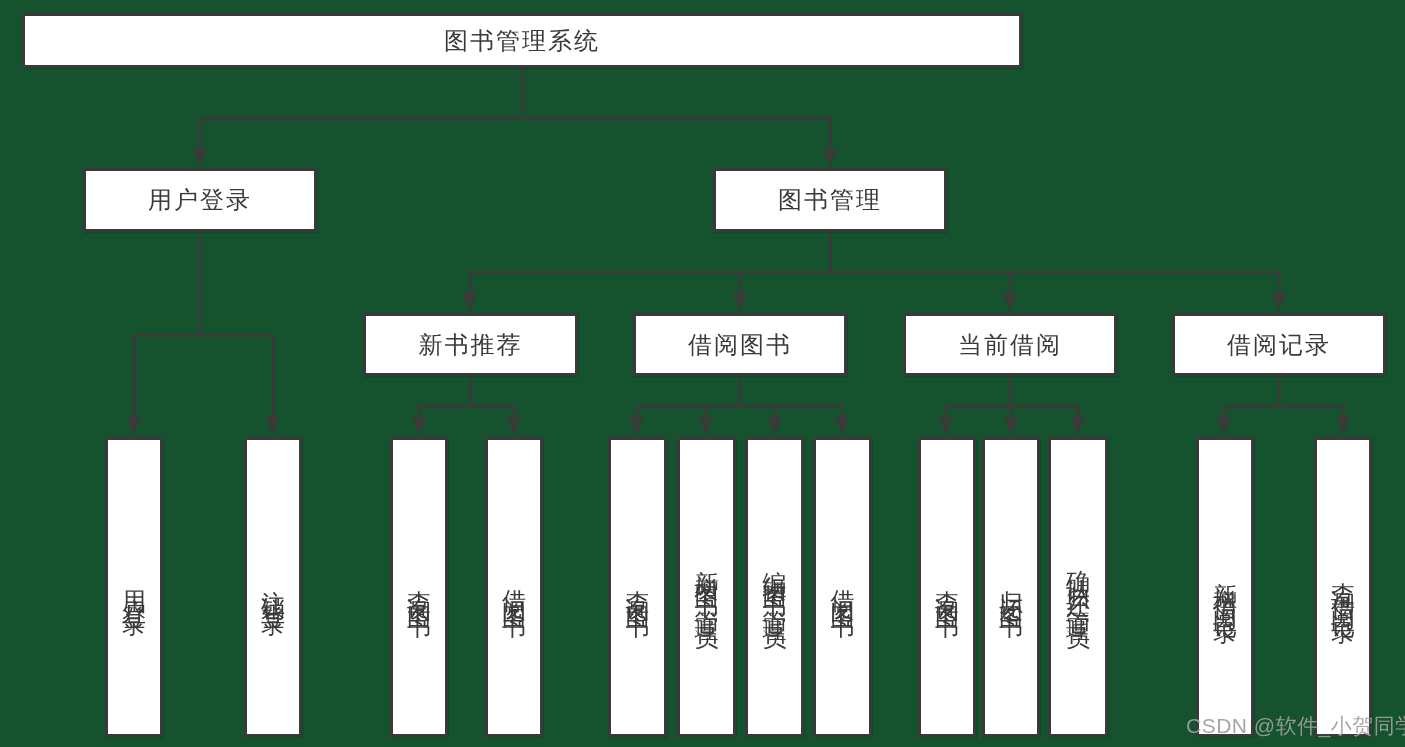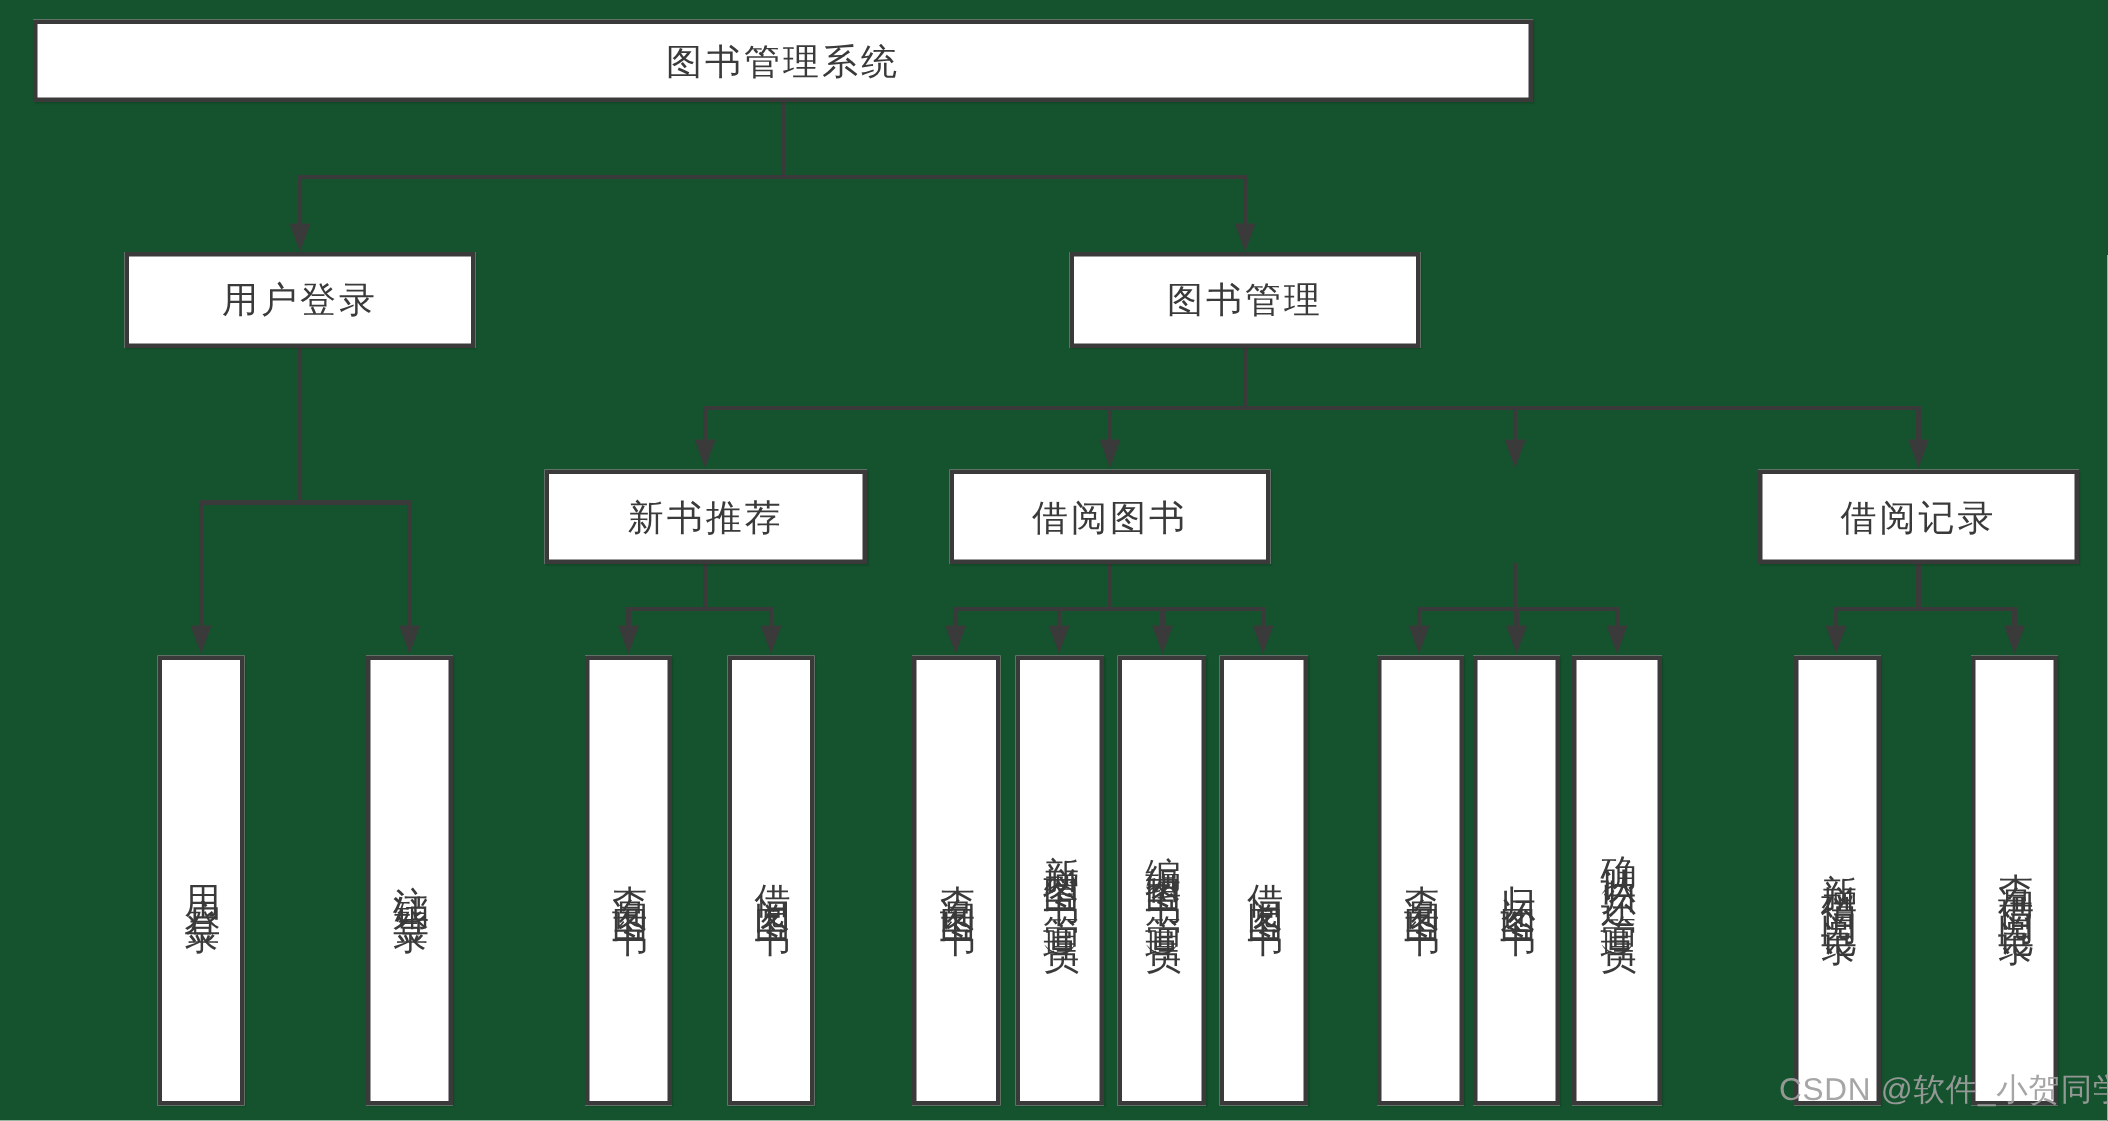--- a/index.html
+++ b/index.html
@@ -126,20 +126,23 @@
   <div class="box hbox" style="left:363px;top:313px;width:215px;height:63px">
     <span>新书推荐</span>
   </div>
 
   <div class="box hbox" style="left:713px;top:168px;width:234px;height:64px">
     <span>图书管理</span>
   </div>
   <div class="box hbox" style="left:633px;top:313px;width:214px;height:63px">
     <span>借阅图书</span>
   </div>
+  <div class="box hbox" style="left:903px;top:313px;width:214px;height:63px">
+    <span>当前借阅</span>
+  </div>
   <div class="box hbox" style="left:1172px;top:313px;width:214px;height:63px">
     <span>借阅记录</span>
   </div>
 
   <div class="box" style="left:105px;top:437px;width:58px;height:300px">
     <span class="vtext">用户登录</span>
   </div>
   <div class="box" style="left:244px;top:437px;width:58px;height:300px">
     <span class="vtext">注销登录</span>
   </div>

